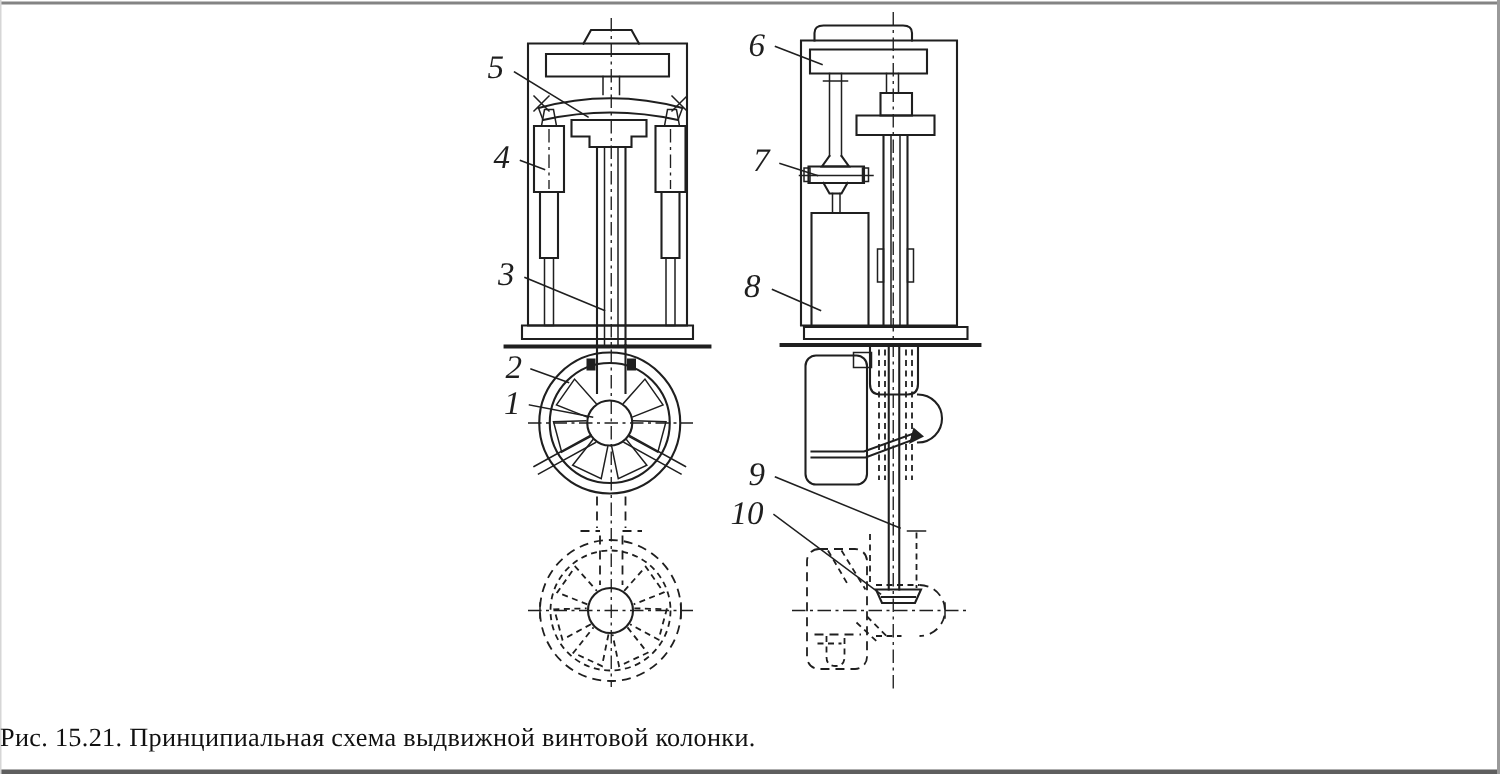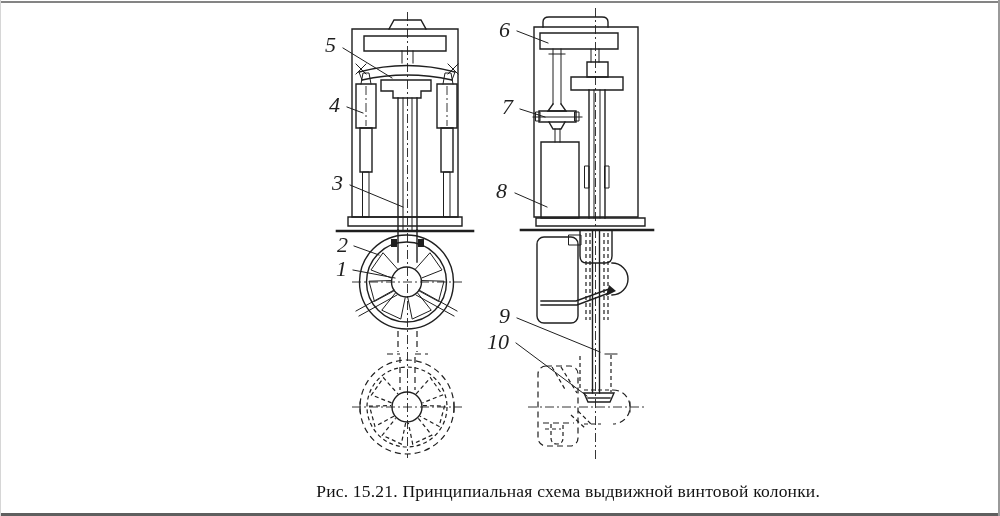--- a/index.html
+++ b/index.html
@@ -22,21 +22,21 @@
   .thick{stroke-width:2.6;}
   .cl{stroke:var(--ink);fill:none;stroke-width:0.9;stroke-dasharray:9 3 2 3;}
   .dsh{stroke:var(--ink);fill:none;stroke-width:1.2;stroke-dasharray:6 4;}
   .dsh2{stroke:var(--ink);fill:none;stroke-width:1.2;stroke-dasharray:4 3;}
   .fill{fill:var(--ink);stroke:none;}
   .lbl{
     font-family:"Liberation Serif", serif;
     font-style:italic;font-size:22px;fill:var(--ink);
   }
   .caption{
-    position:absolute;left:0;top:481px;width:820px;text-align:right;
+    position:absolute;left:0;top:481px;width:820px;text-align:left;
     font-size:17.5px;color:#111;letter-spacing:0.2px;
   }
 </style>
 </head>
 <body style="background: rgb(255, 255, 255);">
 
 <div class="edge top"></div>
 <div class="edge bottom"></div>
 <div class="edge-side right"></div>
 <div class="edge-side left"></div>

